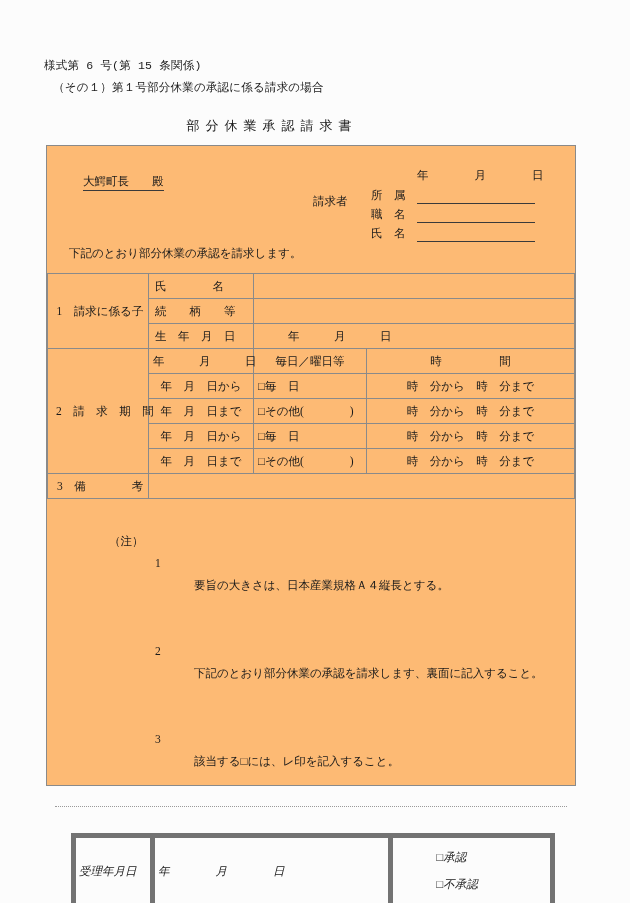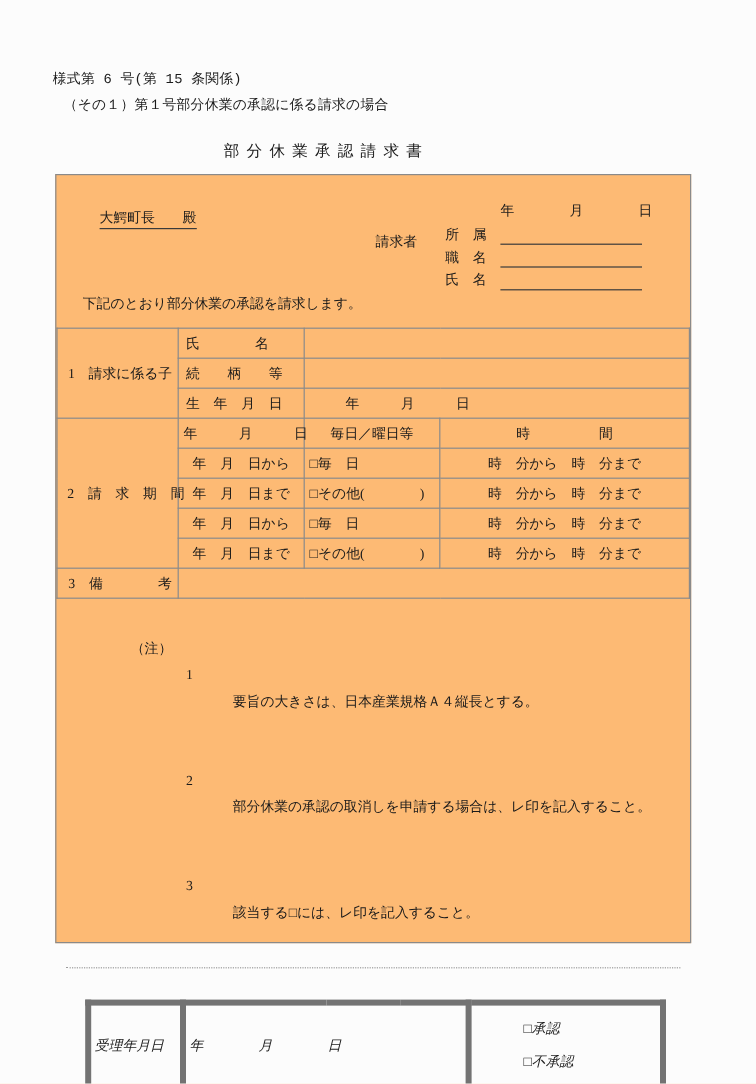--- a/index.html
+++ b/index.html
@@ -316,21 +316,21 @@
     </table>
 
     <div class="notes">
       <div class="note-line">
         <span class="note-tag">（注）</span>
         <span class="note-num">1</span>
         <span class="note-txt">要旨の大きさは、日本産業規格Ａ４縦長とする。</span>
       </div>
       <div class="note-line">
         <span class="note-num">2</span>
-        <span class="note-txt">部分休業の承認の取消しを申請する場合は、レ印を記入すること。</span>
+        <span class="note-txt">下記のとおり部分休業の承認を請求します、裏面に記入すること。</span>
       </div>
       <div class="note-line">
         <span class="note-num">3</span>
         <span class="note-txt">該当する□には、レ印を記入すること。</span>
       </div>
     </div>
 
     <div class="dotted"></div>
 
     <div class="approval-wrap">

